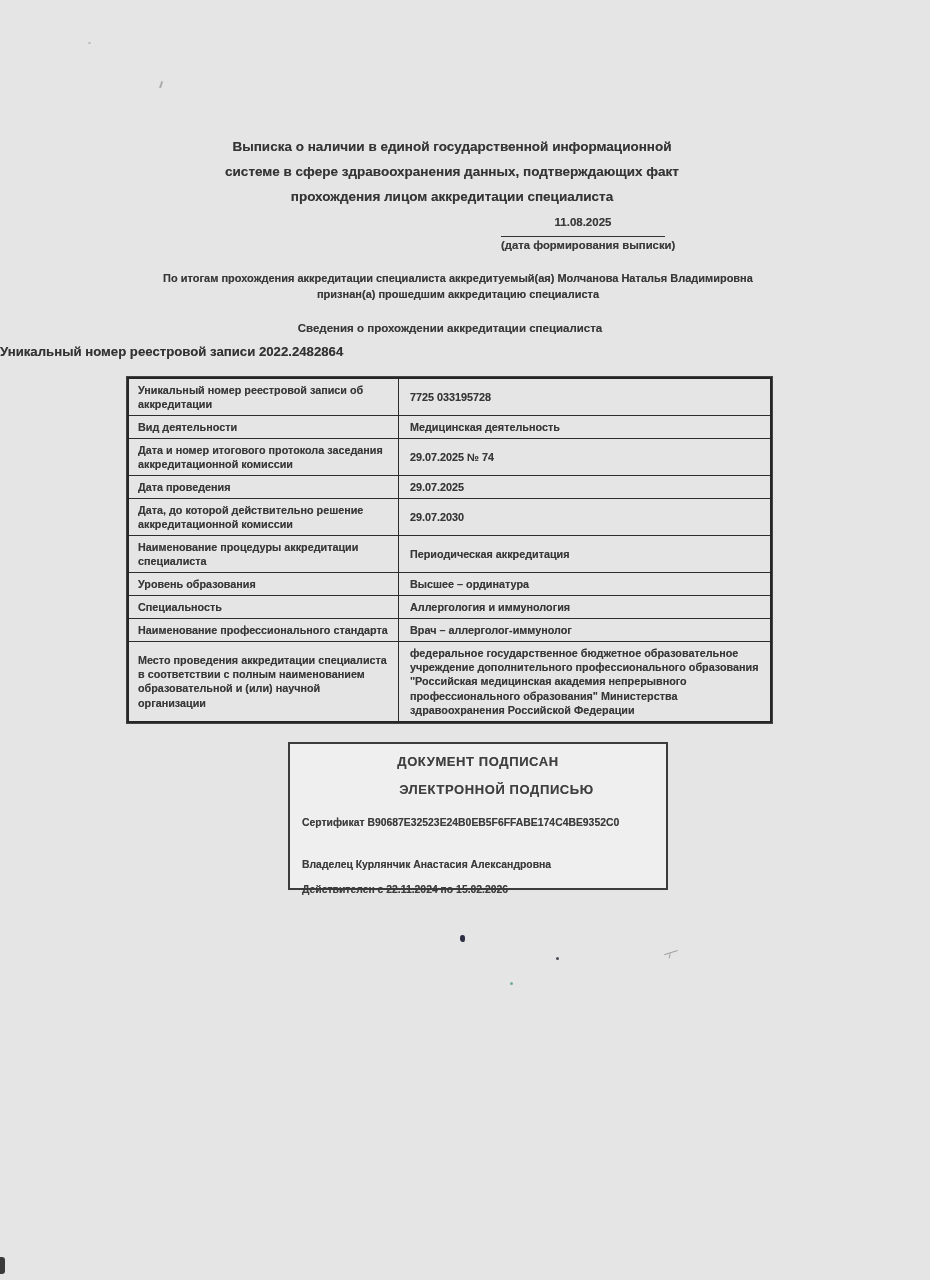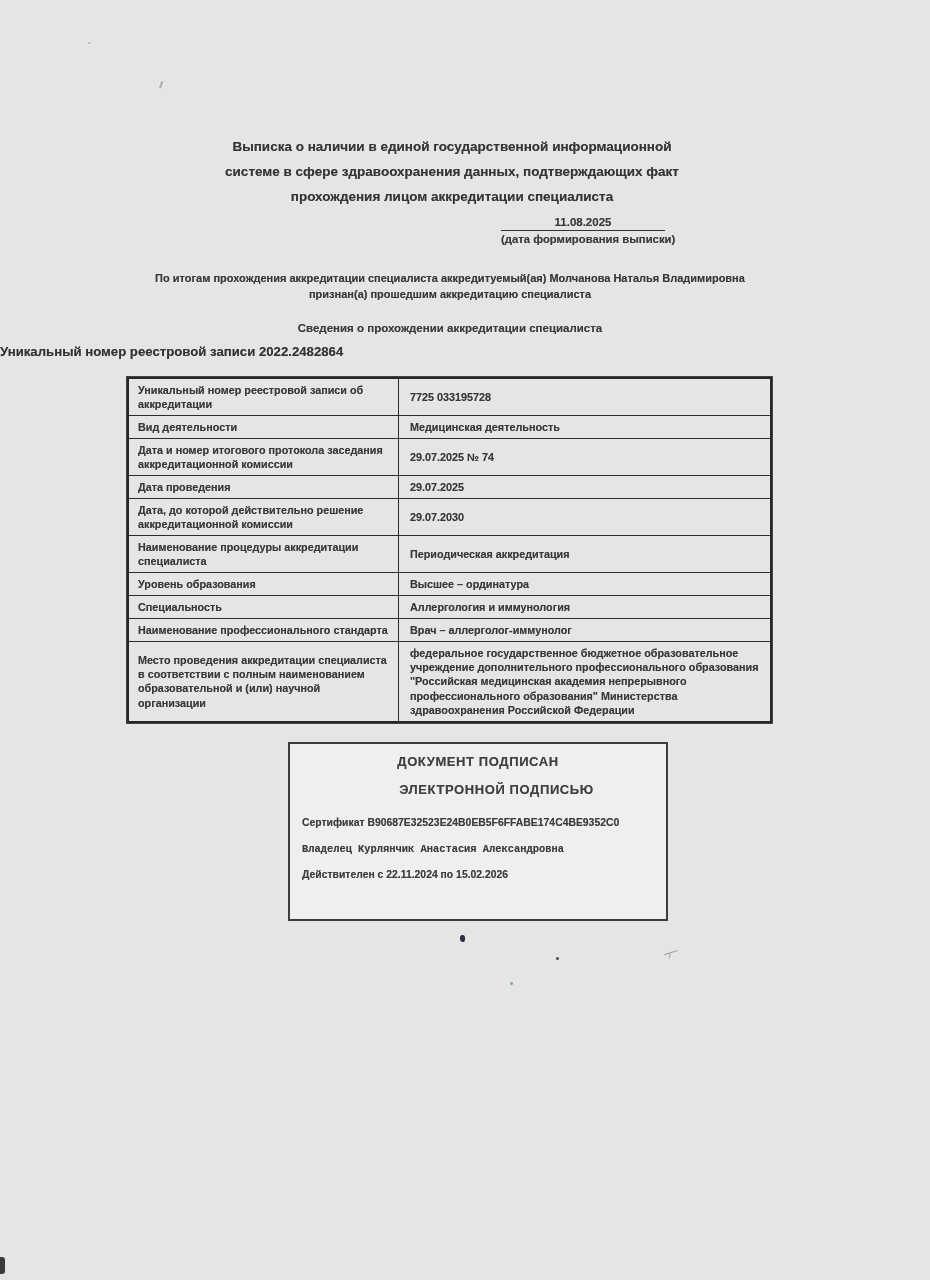--- a/index.html
+++ b/index.html
@@ -31,37 +31,38 @@
   }
   .date-block {
     position: absolute;
     top: 216px;
     left: 501px;
     width: 164px;
     text-align: center;
     font-size: 11.5px;
   }
   .date-value {
-    padding-bottom: 2px;
+    padding-bottom: 8px;
     border-bottom: 1.8px solid #333;
   }
   .date-caption {
     margin-top: 2px;
     font-size: 11.3px;
     white-space: nowrap;
   }
   .intro {
     position: absolute;
     top: 270px;
     left: 0;
     width: 900px;
     text-align: center;
     font-size: 11px;
     line-height: 16px;
     color: #383838;
+    padding-left: 8px;
   }
   .section-heading {
     position: absolute;
     top: 322px;
     left: 0;
     width: 900px;
     text-align: center;
     font-size: 11.5px;
     text-underline-offset: 2px;
   }
@@ -92,40 +93,40 @@
   }
   .acc-table td.label { width: 252px; }
   .acc-table td.value { padding-left: 11px; }
   .acc-table { border: 2.4px solid #262626; outline: 0.5px solid #444; }
   
   .sig-box {
     position: absolute;
     top: 742px;
     left: 288px;
     width: 380px;
-    height: 179px;
+    height: 148px;
     border: 2px solid #3c3c3c;
     box-sizing: border-box;
     background: rgba(255,255,255,0.4);
   }
   .sig-title {
     text-align: center;
     font-size: 13px;
     letter-spacing: 0.6px;
     color: #3f3f3f;
   }
   .sig-title.first { margin-top: 10px; }
   .sig-title.second { margin-top: 13px; padding-left: 37px; }
   .sig-line {
     margin: 0 0 0 12px;
     font-size: 10.4px;
     color: #3c3c3c;
   }
   .sig-line.cert  { margin-top: 20px; }
-  .sig-line.owner { margin-top: 15px; font-family: Liberation Mono, monospace; }
+  .sig-line.owner { margin-top: 31px; }
   .sig-line.valid { margin-top: 14px; }
   
   .speck { position: absolute; }
   .speck-comma {
     top: 82px; left: 160px; width: 5px; height: 7px;
     border-left: 2px solid #9a9a9a; transform: rotate(18deg);
     opacity: 0.75;
   }
   .speck-dot-ink {
     top: 935px; left: 460px; width: 5px; height: 7px;

